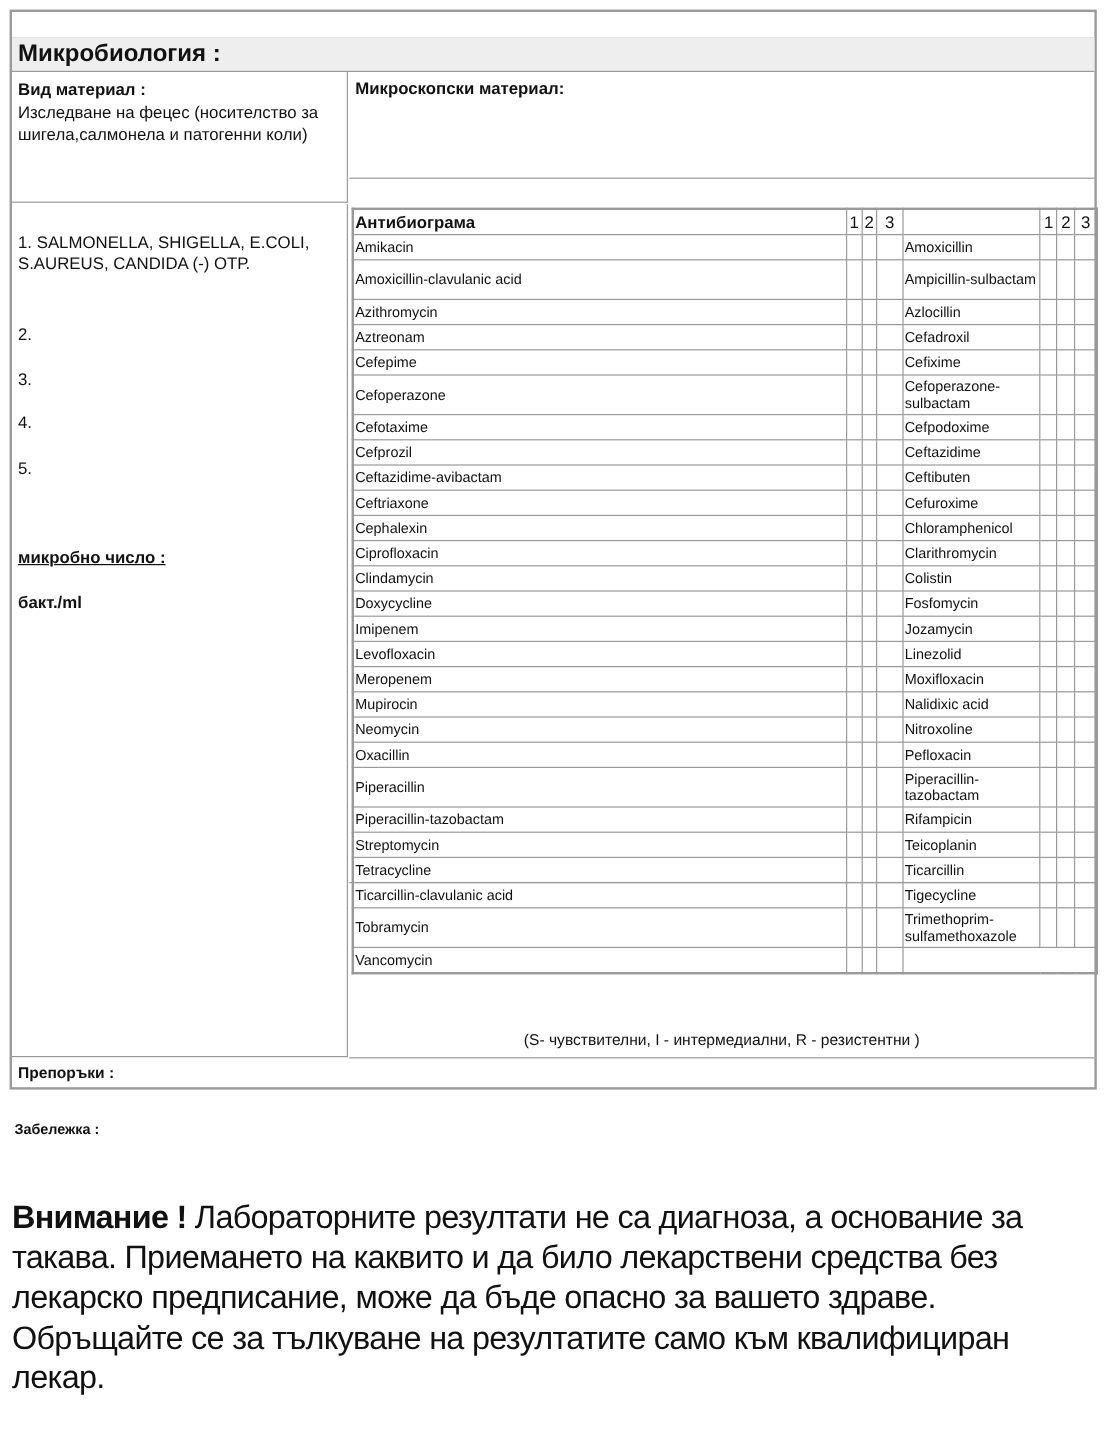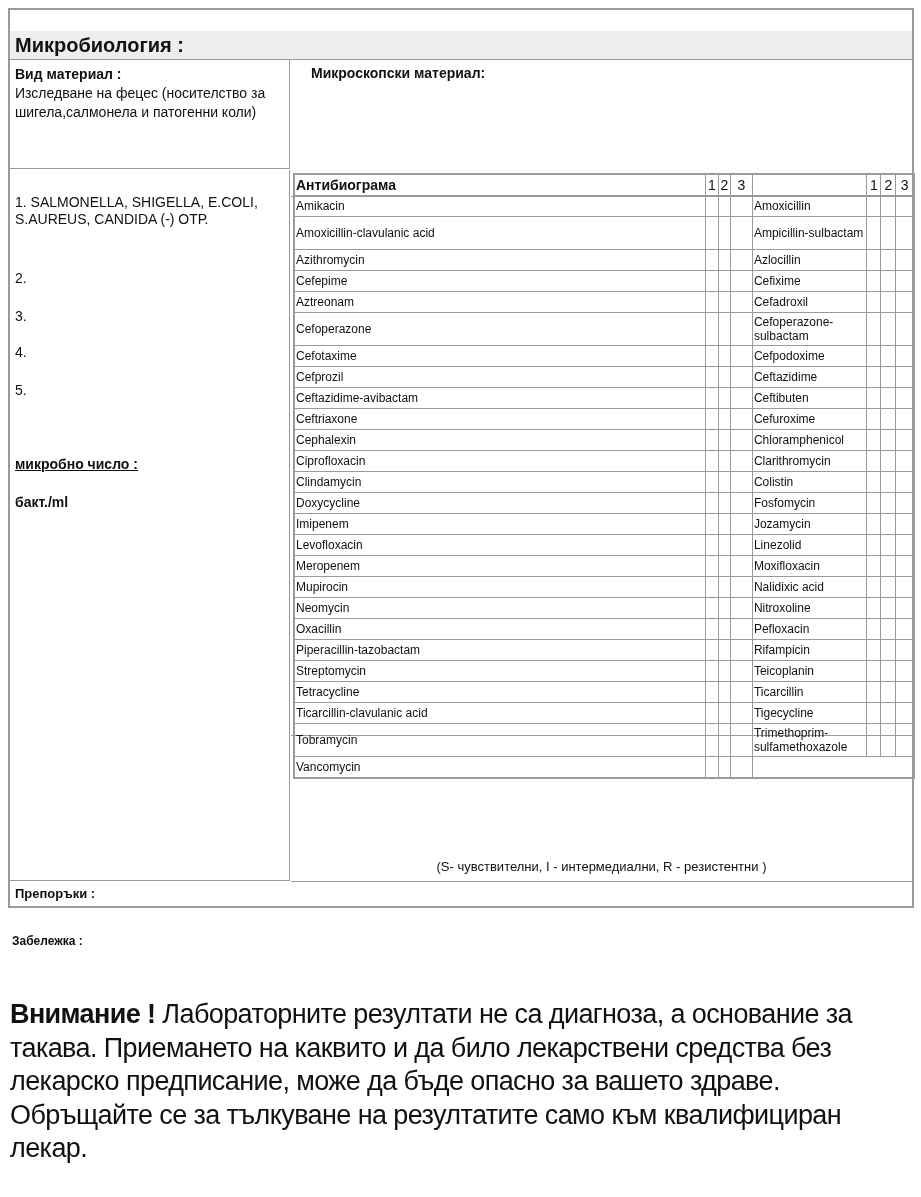--- a/index.html
+++ b/index.html
@@ -8,22 +8,22 @@
   .outer { position: absolute; left: 8px; top: 8px; width: 906px; height: 900px;
            border: 2px solid #9a9a9a; box-sizing: border-box; }
   .row-empty { position: absolute; left: 0; top: 0; right: 0; height: 21px; border-bottom: 1px solid #9a9a9a; }
   .row-micro { position: absolute; left: 0; top: 21px; right: 0; height: 28px; background: #eeeeee;
                border-bottom: 1px solid #9a9a9a; font-weight: bold; font-size: 20px;
                line-height: 28px; padding-left: 5px; }
   .cell-material { position: absolute; left: 0; top: 50px; width: 280px; height: 109px;
                    border-right: 1px solid #9a9a9a; border-bottom: 1px solid #9a9a9a;
                    padding: 5px 5px; box-sizing: border-box; font-size: 14px; line-height: 19px; }
   .cell-material b { display: block; }
-  .cell-micro { position: absolute; left: 281px; top: 50px; right: 0; height: 137px;
-                border-bottom: 1px solid #9a9a9a; padding: 5px 20px; box-sizing: border-box;
+  .cell-micro { position: absolute; left: 281px; top: 50px; right: 0; height: 89px;
+                border-bottom: 1px solid #9a9a9a; padding: 5px 5px; box-sizing: border-box;
                 font-size: 14px; font-weight: bold; }
   .cell-results { position: absolute; left: 0; top: 160px; width: 280px; height: 711px;
                   border-right: 1px solid #9a9a9a; border-bottom: 1px solid #9a9a9a;
                   box-sizing: border-box; font-size: 14px; }
   .res-line { position: absolute; left: 5px; }
   .res-1 { top: 24px; width: 260px; line-height: 17px; }
   .res-2 { top: 100px; } .res-3 { top: 138px; } .res-4 { top: 174px; } .res-5 { top: 212px; }
   .res-count { top: 286px; font-weight: bold; text-decoration: underline; } .res-unit { top: 324px; font-weight: bold; }
 
   .cell-antibio { position: absolute; left: 281px; top: 160px; right: 0; height: 566px;
@@ -115,35 +115,35 @@
             <td>Azithromycin</td>
             <td class="num"></td>
             <td class="num"></td>
             <td class="num"></td>
             <td class="rname">Azlocillin</td>
             <td class="num"></td>
             <td class="num"></td>
             <td class="num"></td>
           </tr>
           <tr>
+            <td>Aztreonam</td>
+            <td class="num"></td>
+            <td class="num"></td>
+            <td class="num"></td>
+            <td class="rname">Cefadroxil</td>
+            <td class="num"></td>
+            <td class="num"></td>
+            <td class="num"></td>
+          </tr>
+          <tr>
             <td>Cefepime</td>
             <td class="num"></td>
             <td class="num"></td>
             <td class="num"></td>
             <td class="rname">Cefixime</td>
-            <td class="num"></td>
-            <td class="num"></td>
-            <td class="num"></td>
-          </tr>
-          <tr>
-            <td>Aztreonam</td>
-            <td class="num"></td>
-            <td class="num"></td>
-            <td class="num"></td>
-            <td class="rname">Cefadroxil</td>
             <td class="num"></td>
             <td class="num"></td>
             <td class="num"></td>
           </tr>
           <tr class="dbl">
             <td>Cefoperazone</td>
             <td class="num"></td>
             <td class="num"></td>
             <td class="num"></td>
             <td class="rname">Cefoperazone-sulbactam</td>
@@ -280,20 +280,30 @@
             <td class="num"></td>
             <td class="num"></td>
             <td class="num"></td>
           </tr>
           <tr>
             <td>Oxacillin</td>
             <td class="num"></td>
             <td class="num"></td>
             <td class="num"></td>
             <td class="rname">Pefloxacin</td>
+            <td class="num"></td>
+            <td class="num"></td>
+            <td class="num"></td>
+          </tr>
+          <tr class="dbl">
+            <td>Piperacillin</td>
+            <td class="num"></td>
+            <td class="num"></td>
+            <td class="num"></td>
+            <td class="rname">Piperacillin-tazobactam</td>
             <td class="num"></td>
             <td class="num"></td>
             <td class="num"></td>
           </tr>
           <tr>
             <td>Piperacillin-tazobactam</td>
             <td class="num"></td>
             <td class="num"></td>
             <td class="num"></td>
             <td class="rname">Rifampicin</td>

